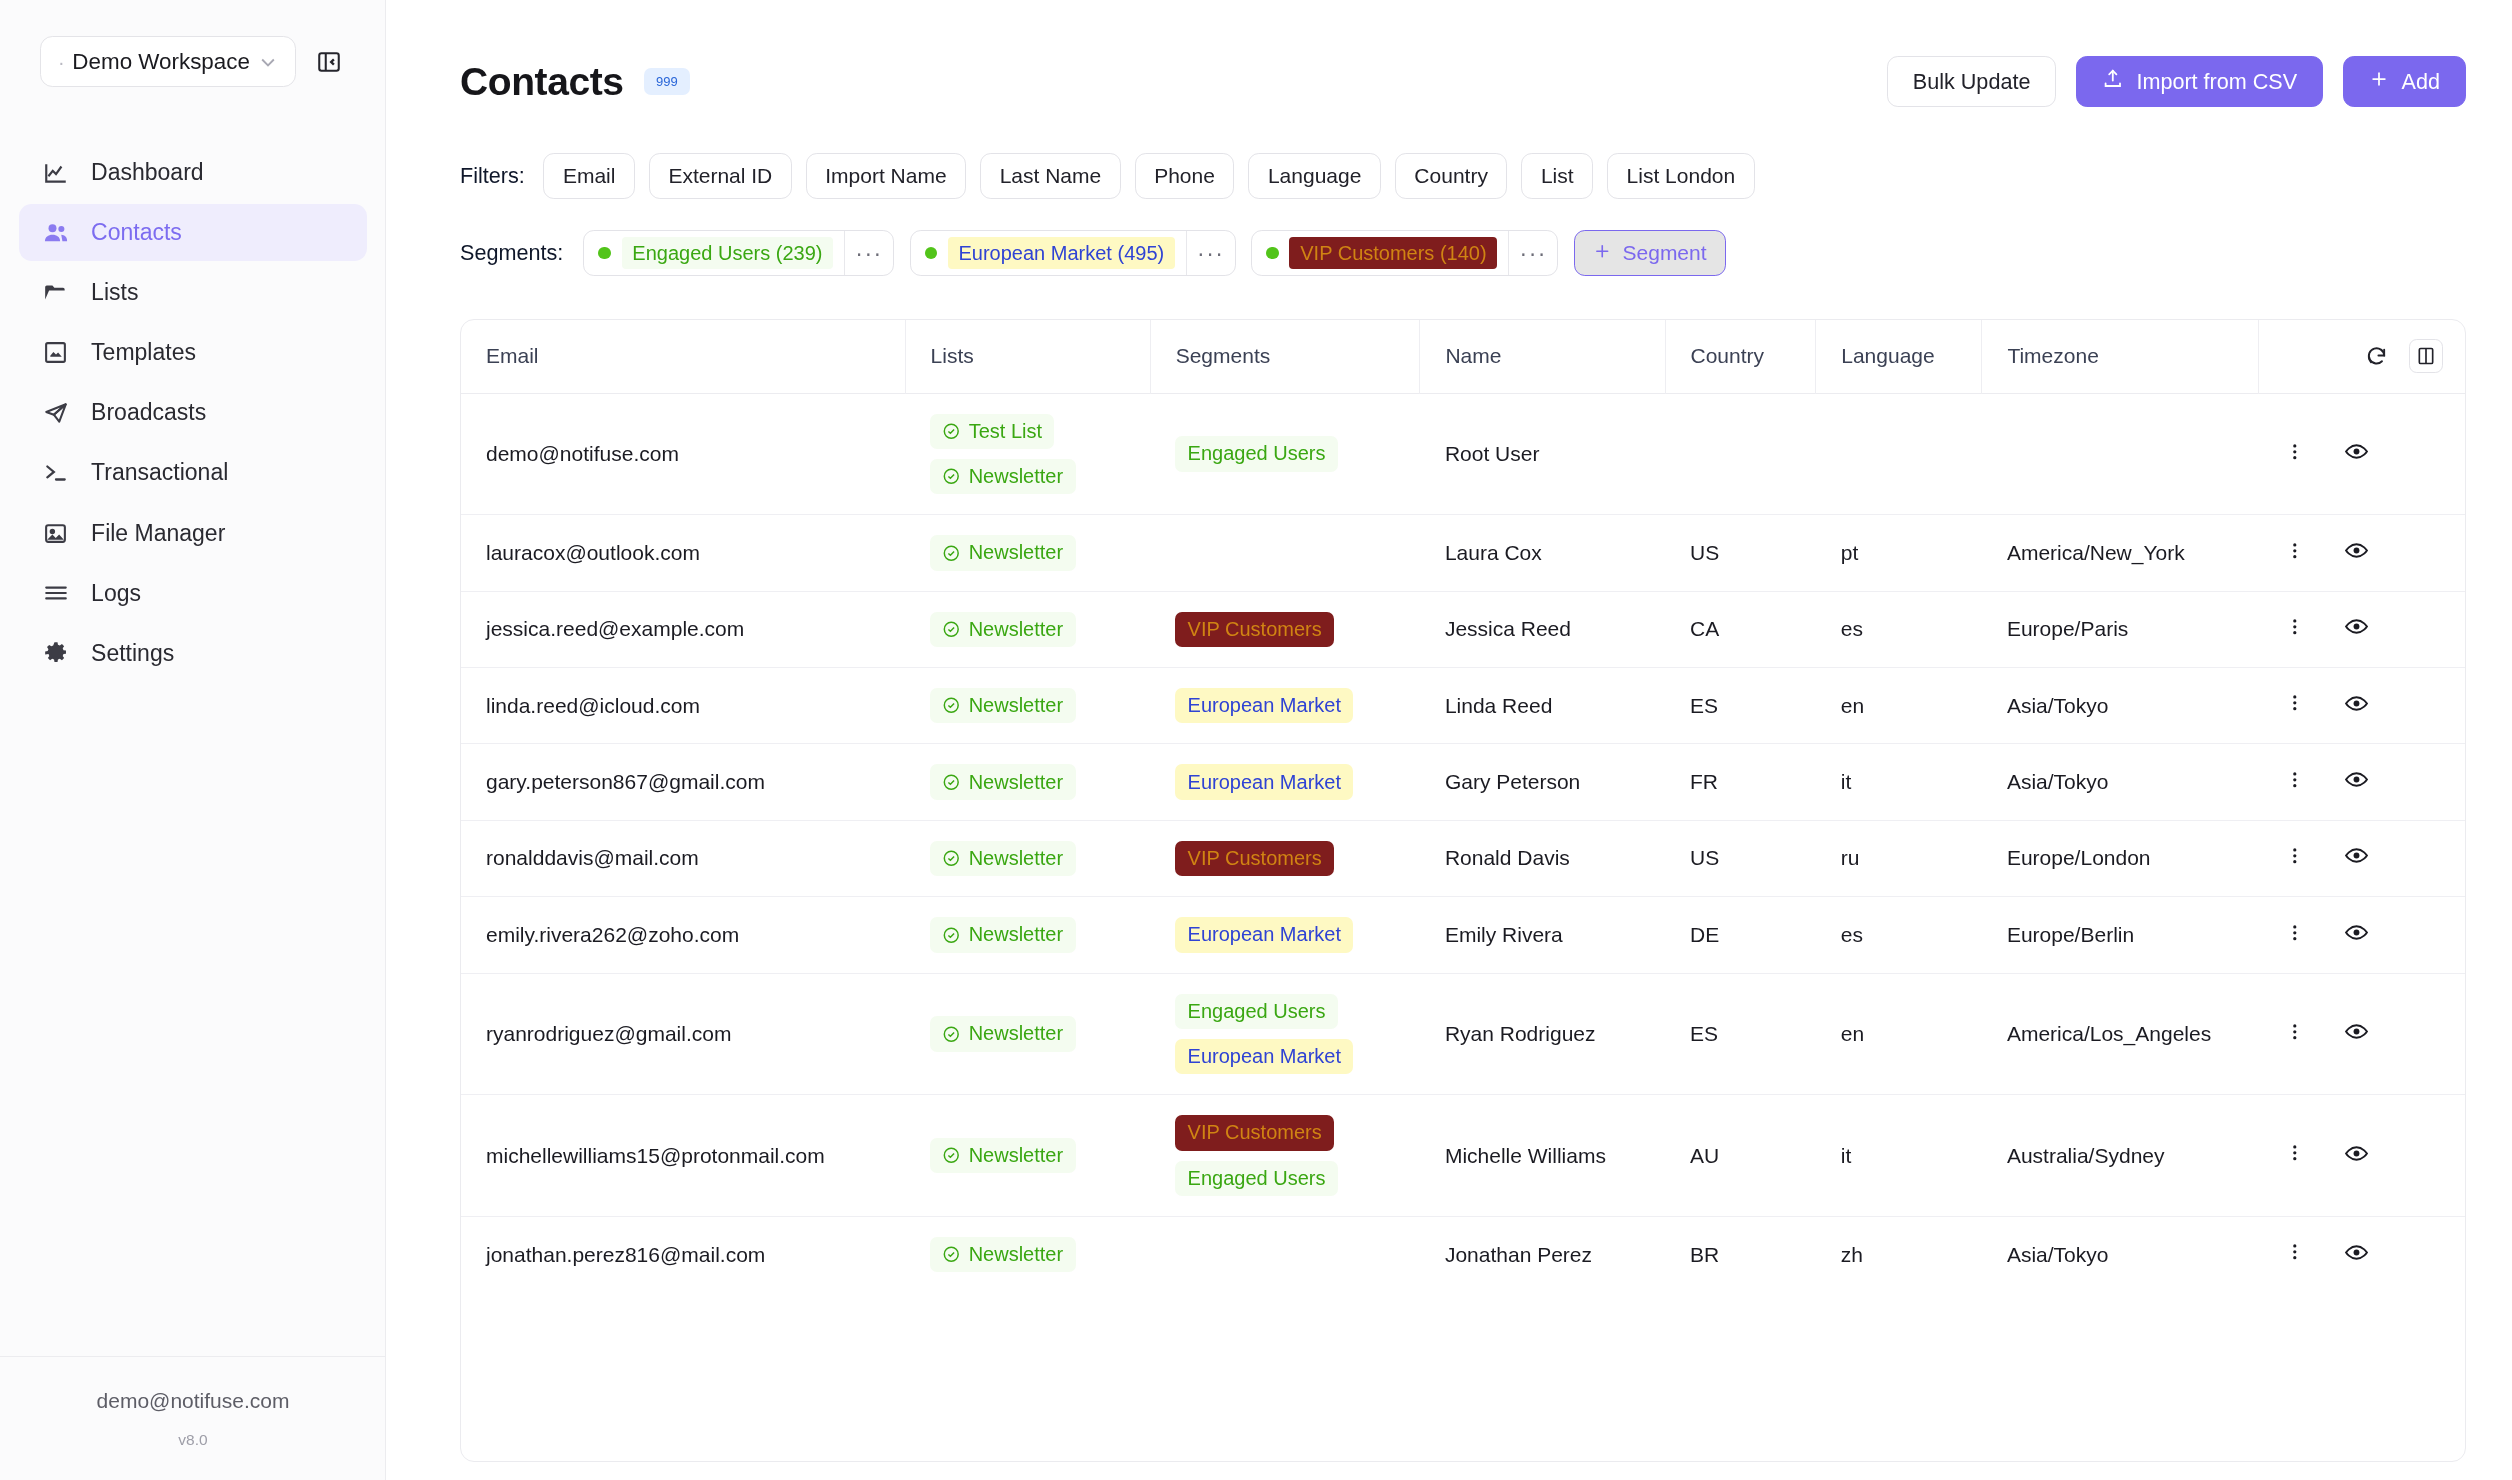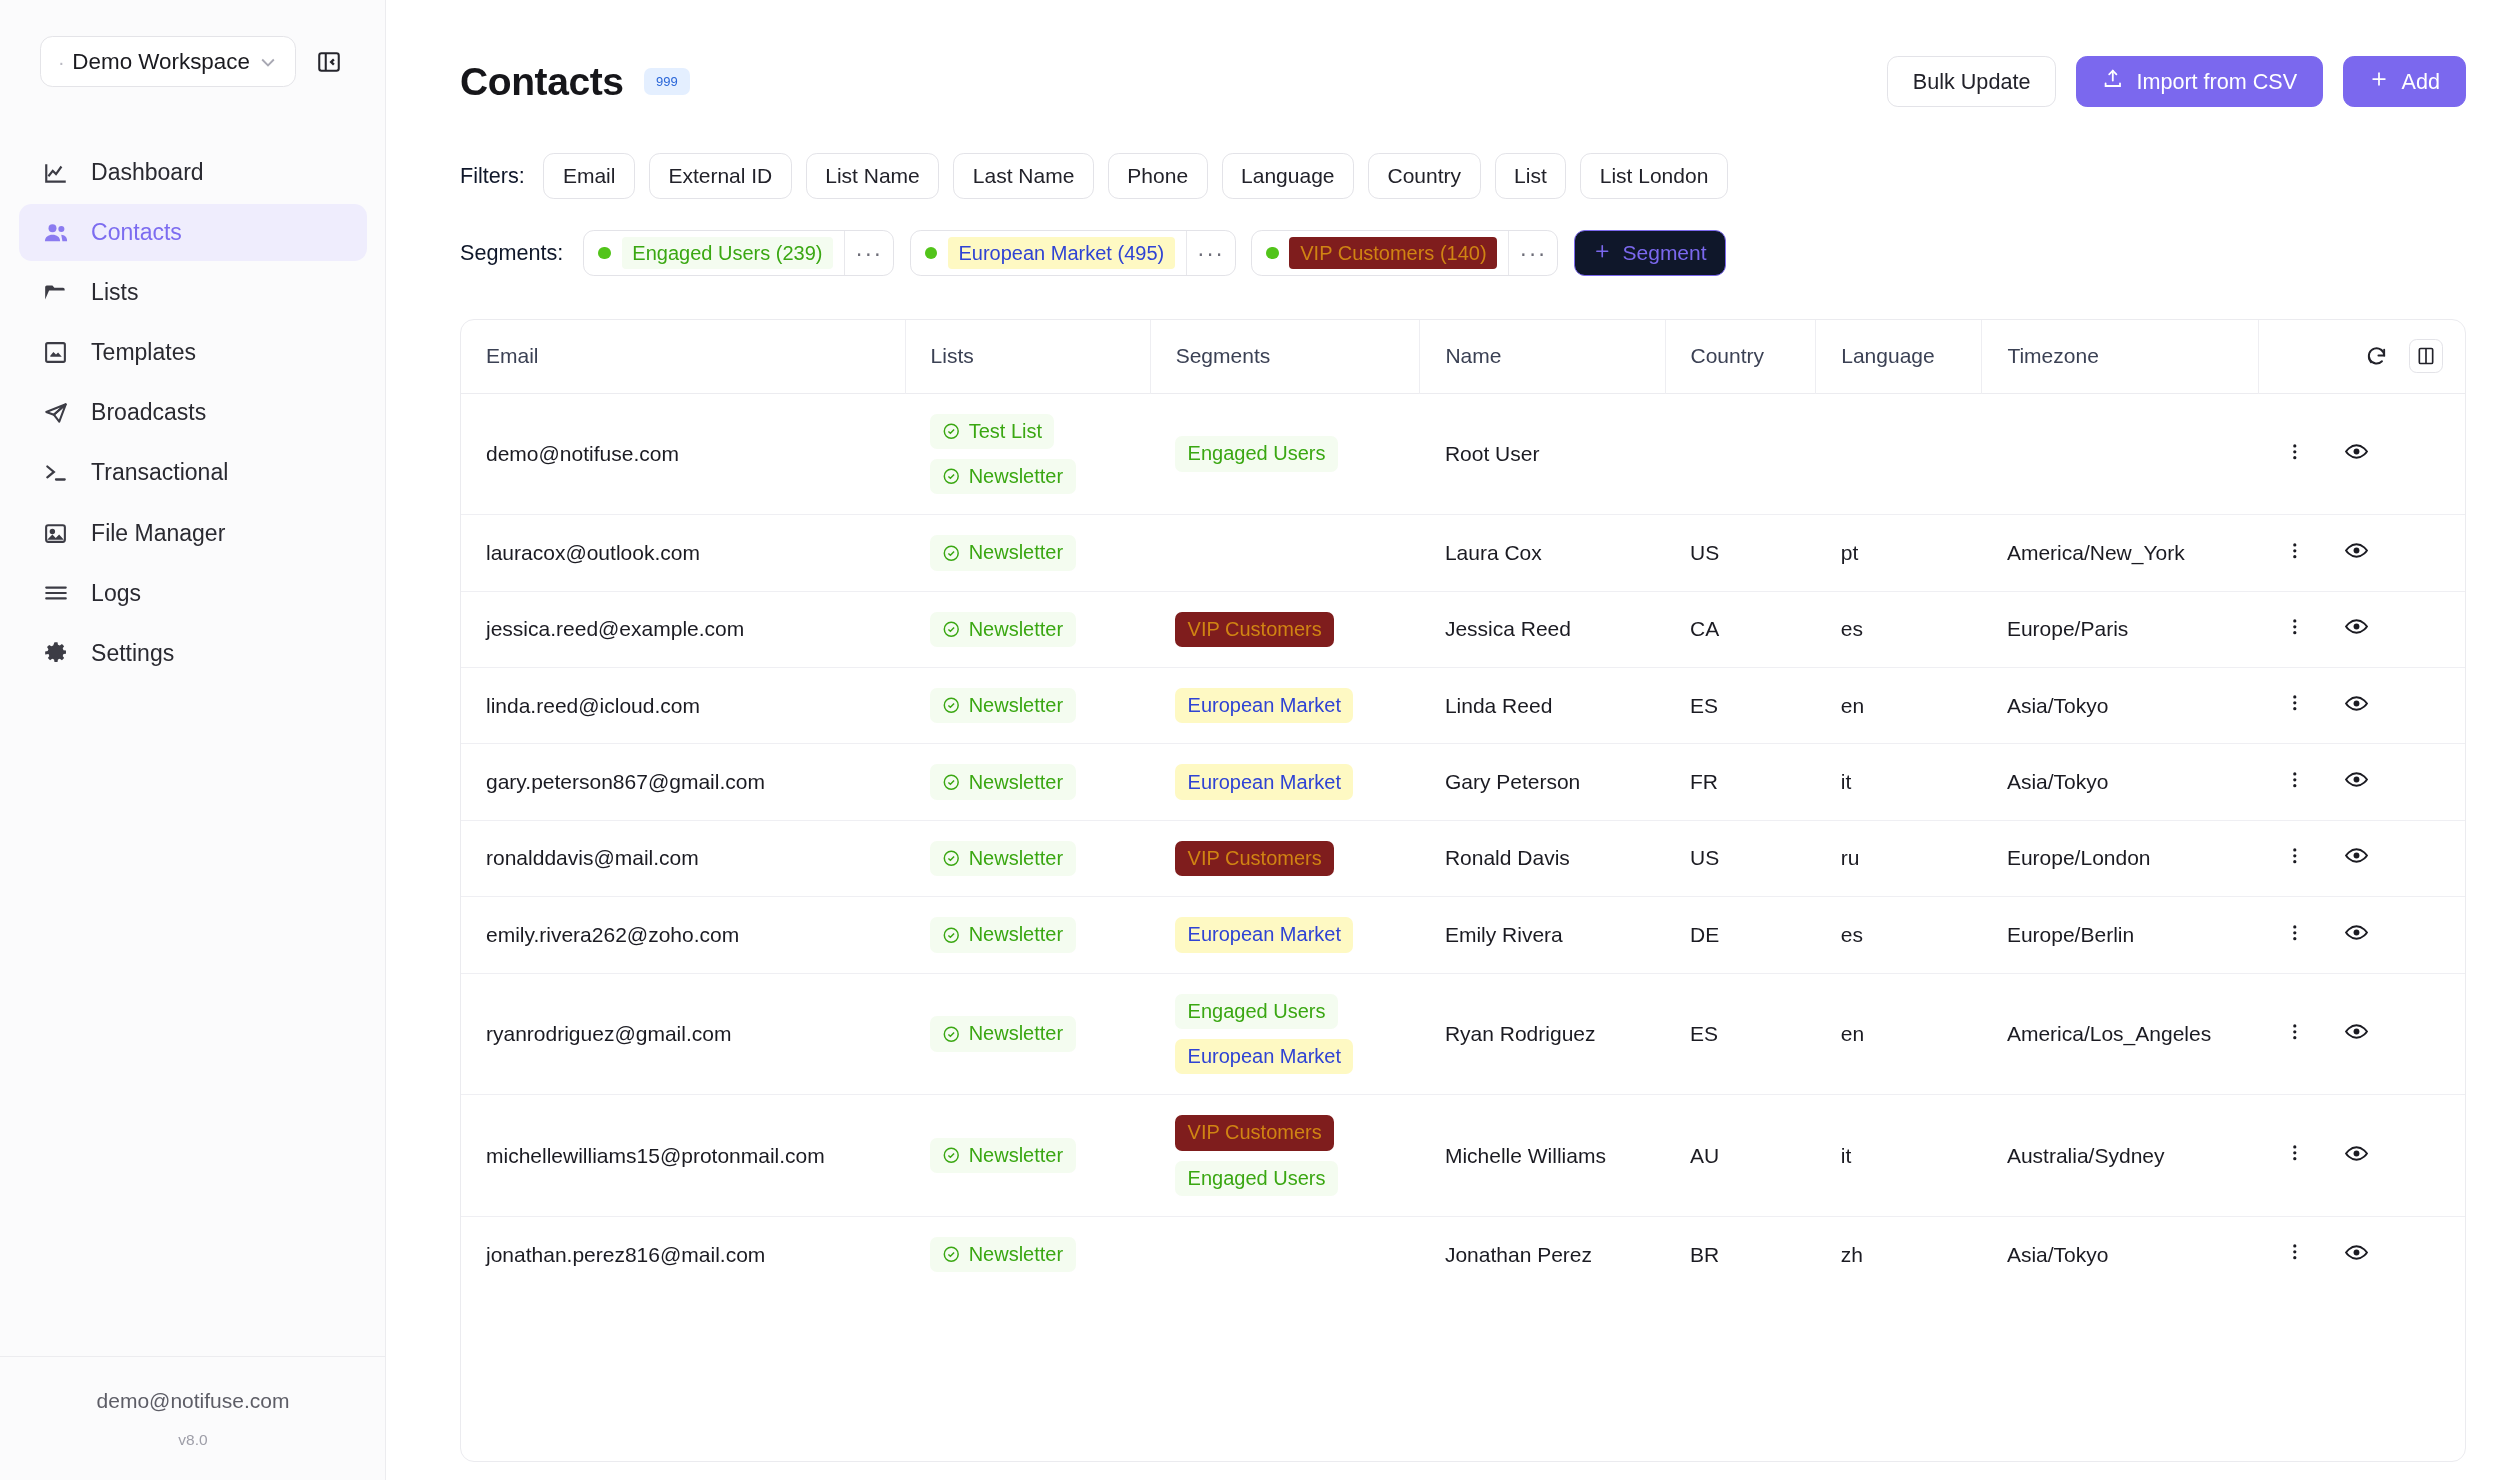--- a/index.html
+++ b/index.html
@@ -89,21 +89,21 @@
   }
   .seg-main { display: flex; align-items: center; padding: 0 10.8px 0 14px; gap: 10.8px; }
   .seg-dot { width: 12.4px; height: 12.4px; border-radius: 50%; background: #52c41a; flex: 0 0 12.4px; }
   .seg-pill { border-radius: 4px; padding: 4.6px 10.8px; font-size: 20px; white-space: nowrap; }
   .seg-more {
     border-left: 1.5px solid #e8e8ec; width: 49px;
     display: flex; align-items: center; justify-content: center;
     font-size: 23px; color: #6d6d78; letter-spacing: 1.5px;
   }
   .seg-add {
-    height: 46px; border: 1.5px solid #7b68ee; border-radius: 10.8px; background: #0f172a;
+    height: 46px; border: 1.5px solid #7b68ee; border-radius: 10.8px; background: #e5e5e5;
     display: flex; align-items: center; gap: 10.8px; padding: 0 18.5px;
     font-size: 21px; color: #7b68ee; cursor: pointer;
   }
 
   
   .table-card {
     margin-top: 43px;
     border: 1.5px solid #ebebef; border-radius: 14px;
     background: #fff; overflow: hidden;
     height: 1143px;
@@ -300,21 +300,21 @@
           <span>Add</span>
         </div>
       </div>
     </div>
 
     <div class="filters-row">
       <span class="row-label">Filters:</span>
       <div id="filter-chips" style="display:flex;gap:14px;">
           <div class="chip">Email</div>
           <div class="chip">External ID</div>
-          <div class="chip">List Name</div>
+          <div class="chip">Import Name</div>
           <div class="chip">Last Name</div>
           <div class="chip">Phone</div>
           <div class="chip">Language</div>
           <div class="chip">Country</div>
           <div class="chip">List</div>
           <div class="chip">List London</div>
         </div>
     </div>
 
     <div class="segments-row">

